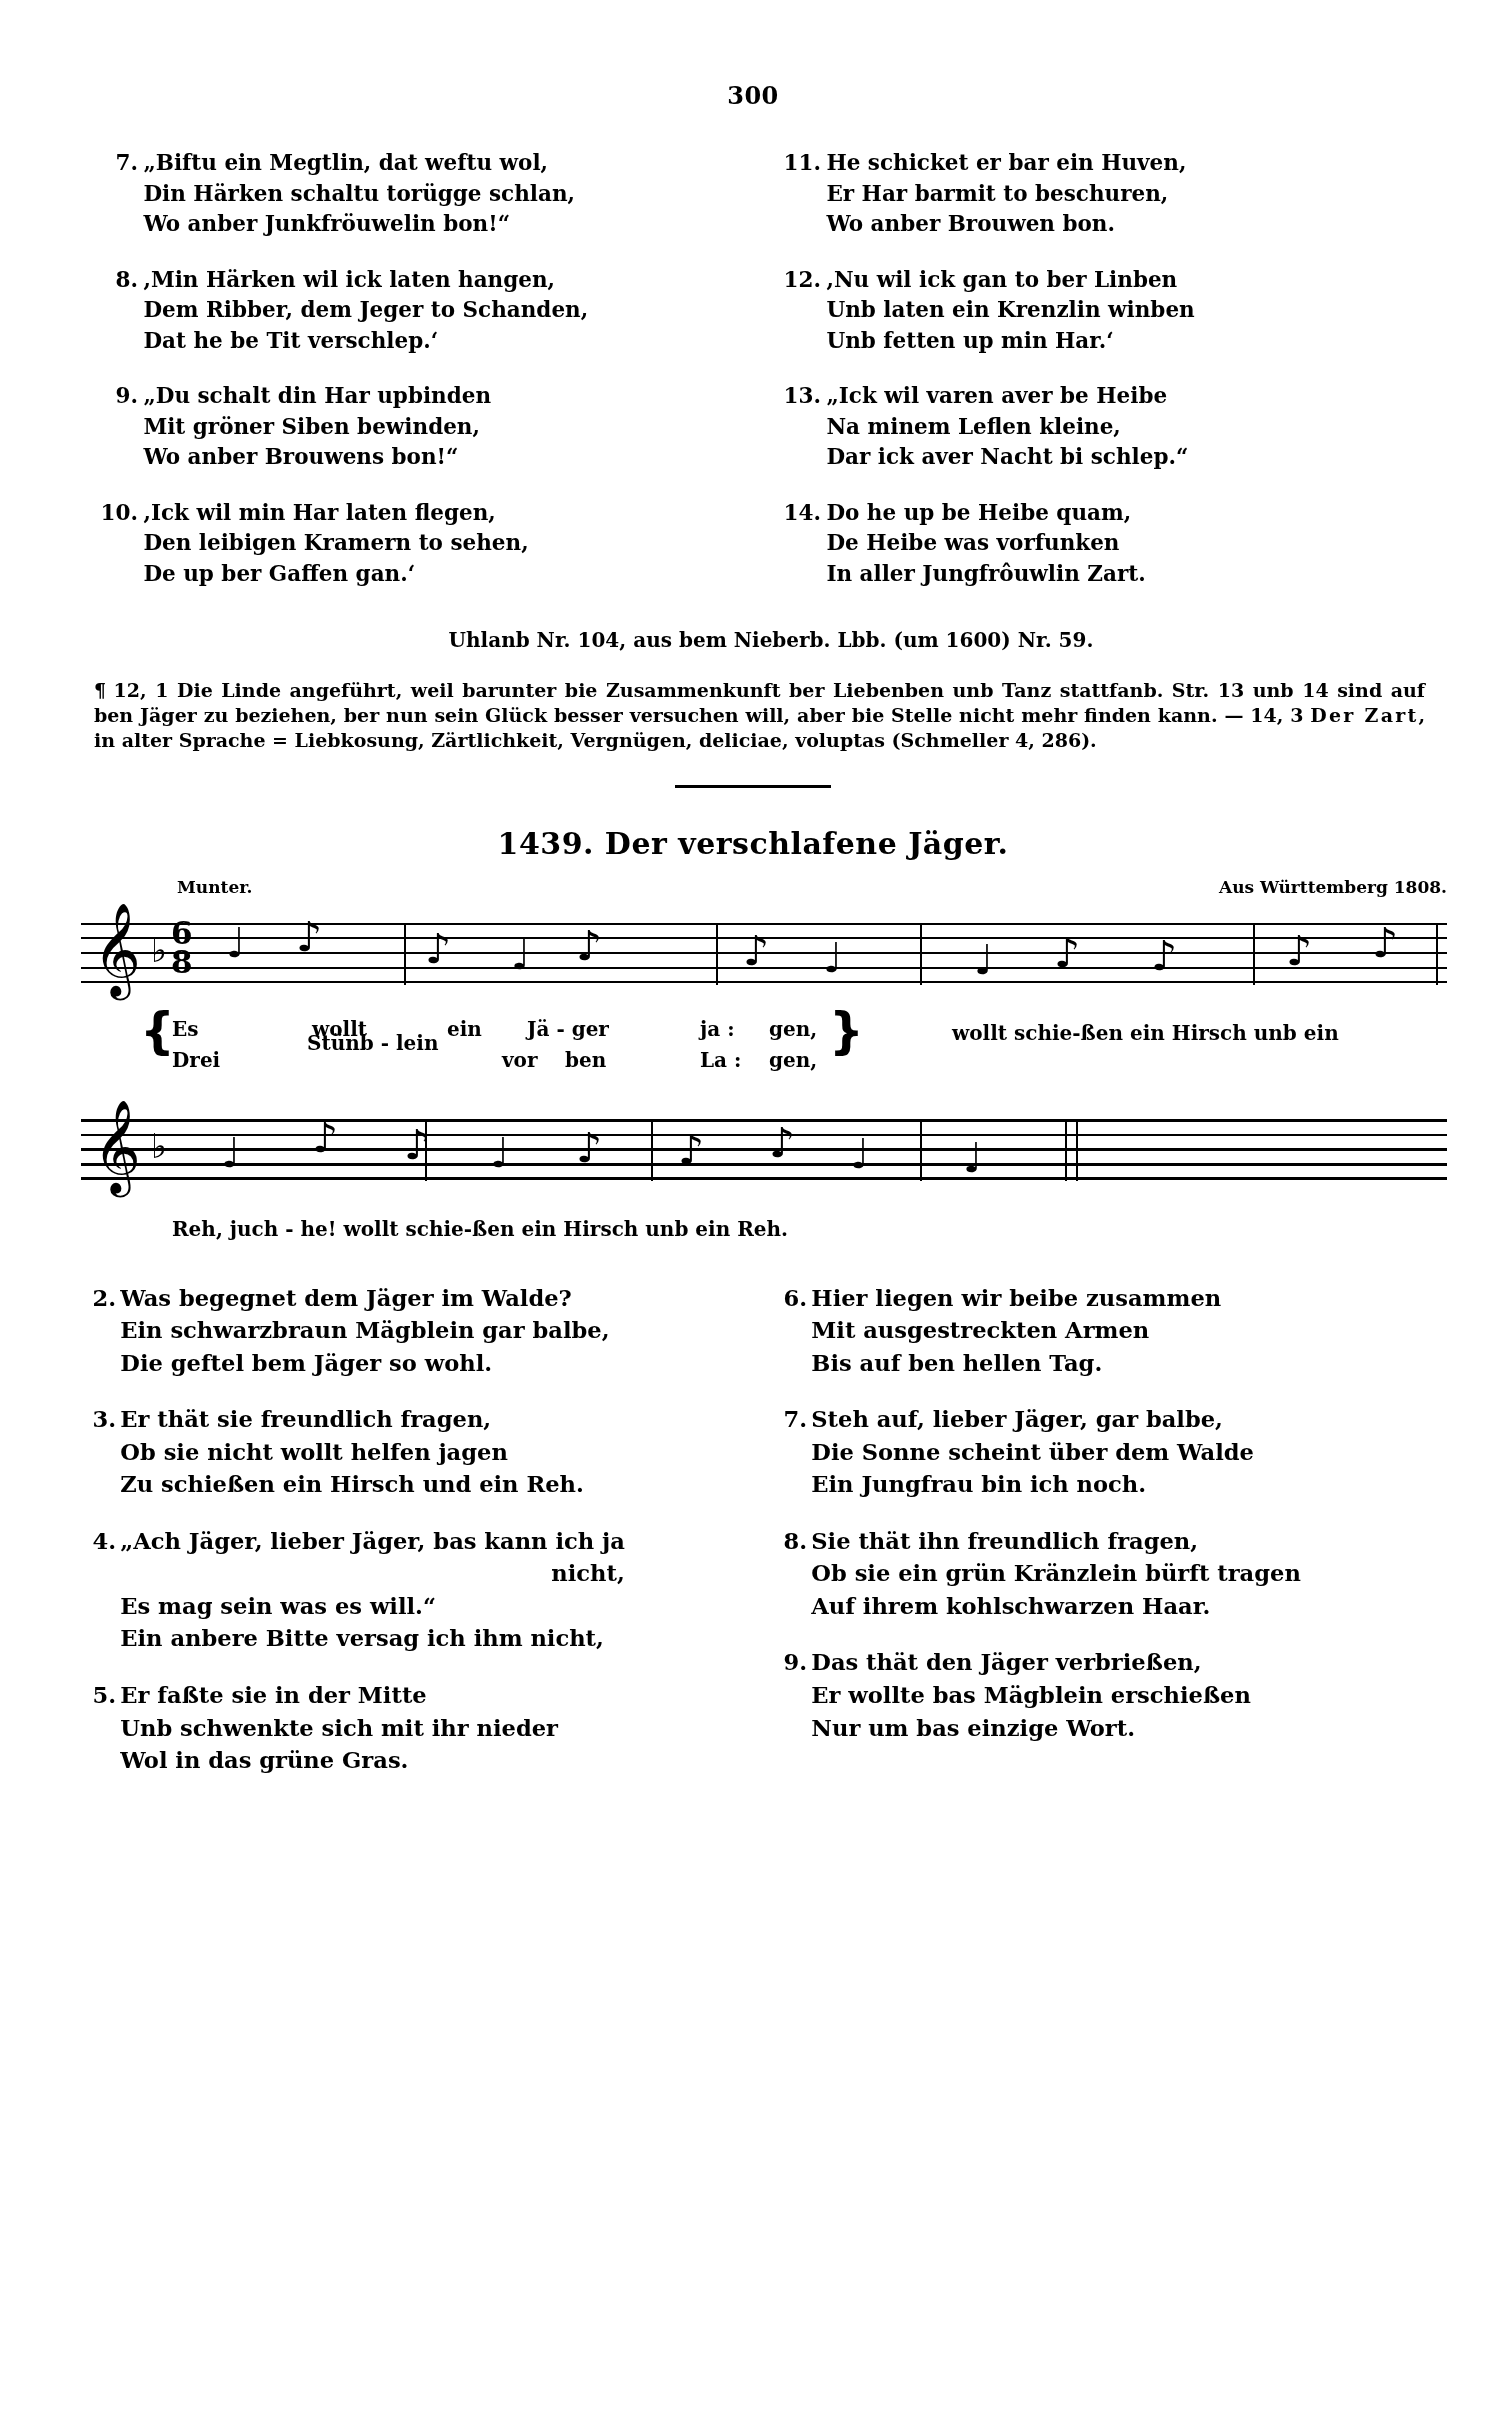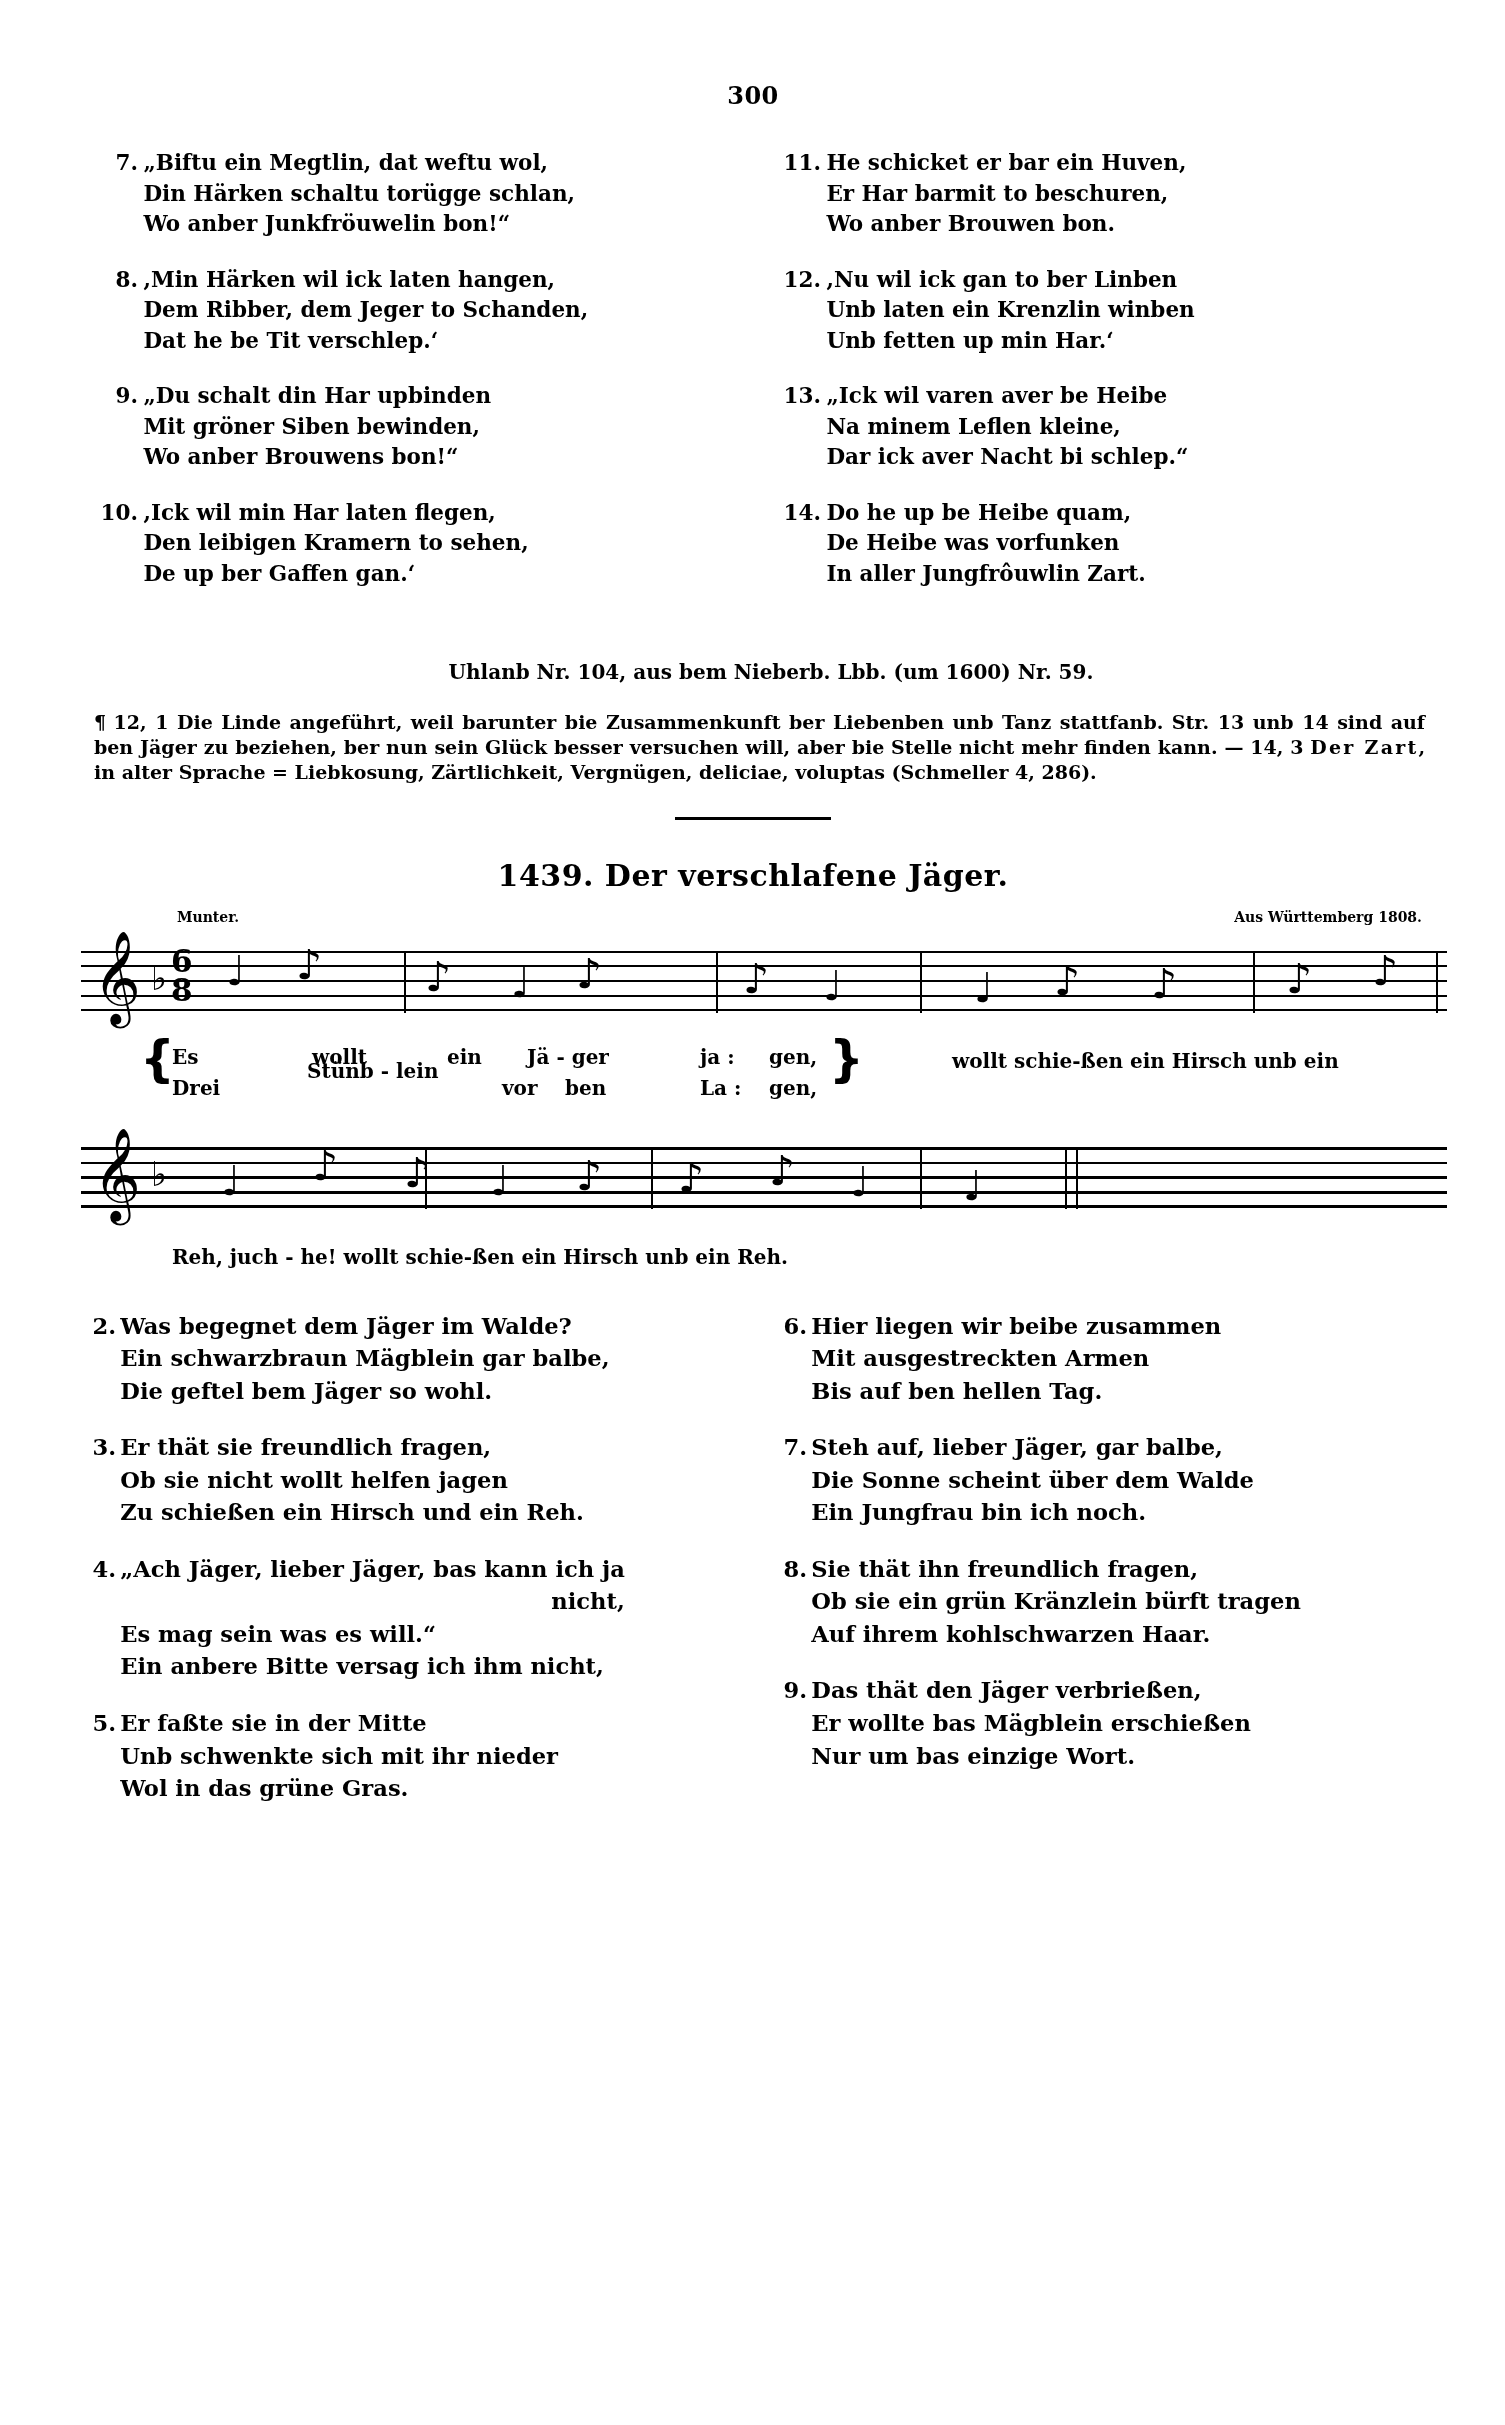--- a/index.html
+++ b/index.html
@@ -63,21 +63,21 @@
     font-family: "DejaVu Serif", serif;
   }
   .stanza-lines .ln {
     white-space: nowrap;
   }
   
   .source-line {
     text-align: center;
     font-size: 20px;
     font-weight: bold;
-    margin-top: 46px;
+    margin-top: 14px;
     padding-left: 36px;
     font-family: "DejaVu Serif", serif;
   }
   
   .commentary {
     margin: 26px 81px 0 94px;
     font-size: 19px;
     line-height: 1.30;
     font-weight: bold;
     text-align: justify;
@@ -111,22 +111,22 @@
   .song-title .title-text {
     font-size: 30px;
     letter-spacing: 0.5px;
     margin-left: 10.8px;
   }
   
   .tempo-row {
     display: flex;
     justify-content: space-between;
     align-items: baseline;
-    margin: 16px 84px 0 177px;
-    font-size: 14px;
+    margin: 16px 59px 0 177px;
+    font-size: 17px;
     font-weight: bold;
     font-family: "DejaVu Serif", serif;
     gap: 28px;
   }
   
   .staff-block {
     position: relative;
     margin: 9.7px 59px 0 81px;
     height: 108px;
   }

